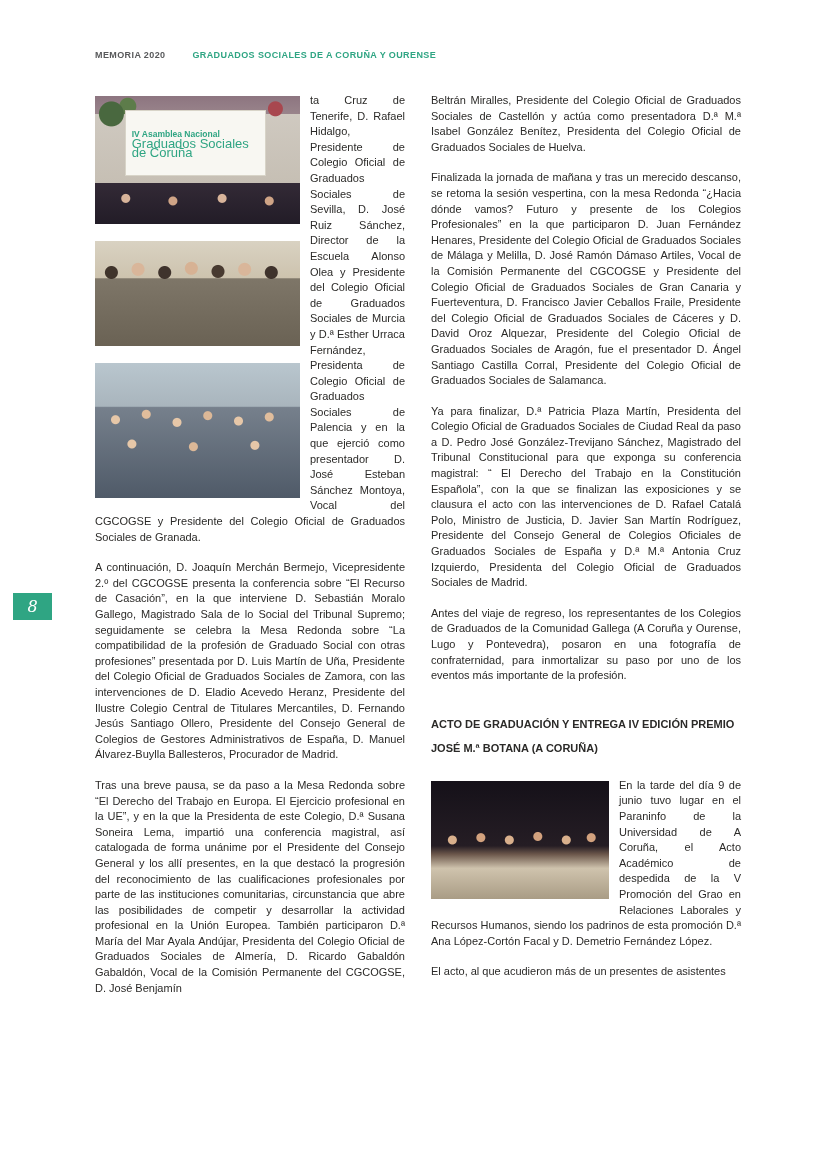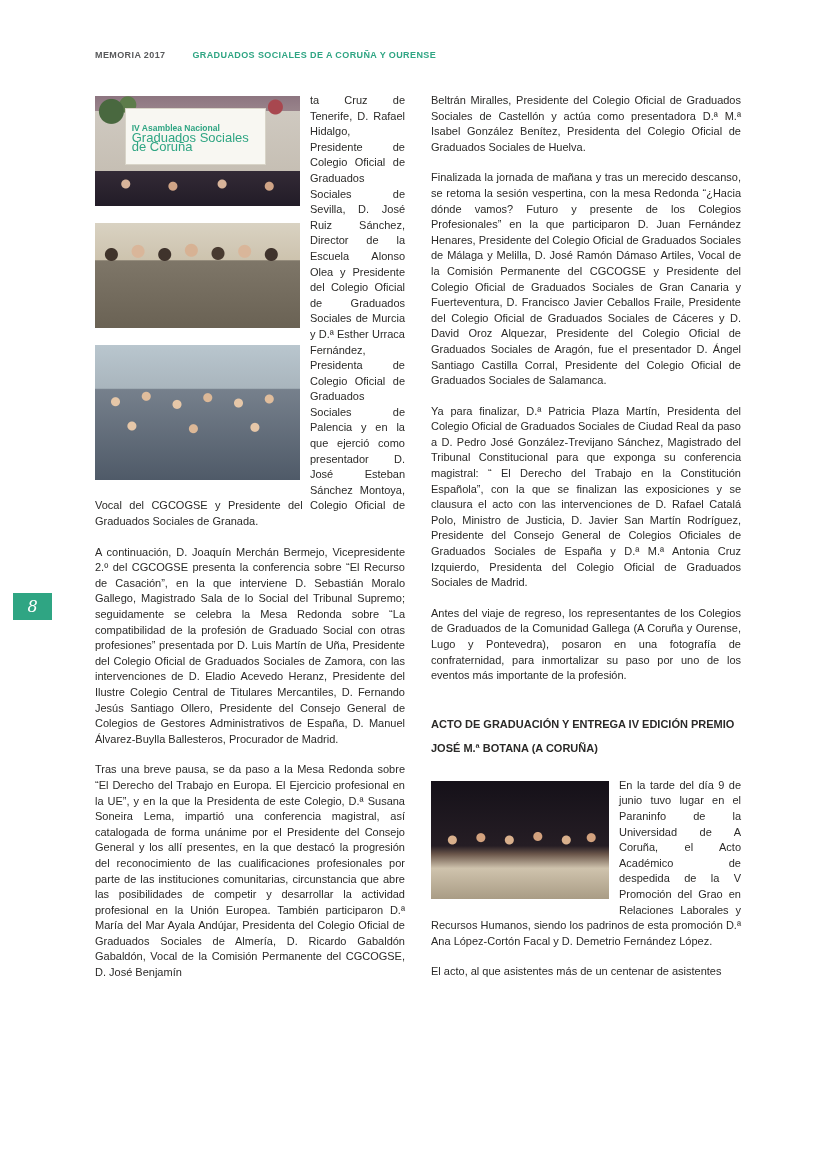--- a/index.html
+++ b/index.html
@@ -36,21 +36,21 @@
     font-size:11px;line-height:15.6px;
     text-align:justify;
     hyphens:auto;
   }
   .col p{margin:0 0 15px 0;}
   .clearfix::after{content:"";display:block;clear:both;}
   .para-with-photos{margin:0 0 15px 0;}
   
   .photo{float:left;clear:left;width:205px;margin:3px 10px 14px 0;}
   .photo1{
-    height:110px;position:relative;
+    height:128px;position:relative;
     background:
       radial-gradient(circle at 88% 10%, #a8474f 0 7px, rgba(0,0,0,0) 8px),
       radial-gradient(circle at 79% 18%, #b85b60 0 5px, rgba(0,0,0,0) 6px),
       radial-gradient(circle at 8% 14%, #49683f 0 12px, rgba(0,0,0,0) 13px),
       radial-gradient(circle at 16% 8%, #5d7c4a 0 8px, rgba(0,0,0,0) 9px),
       radial-gradient(circle at 15% 80%, #d8b49a 0 4px, rgba(0,0,0,0) 5px),
       radial-gradient(circle at 38% 82%, #cfa486 0 4px, rgba(0,0,0,0) 5px),
       radial-gradient(circle at 62% 80%, #d8b49a 0 4px, rgba(0,0,0,0) 5px),
       radial-gradient(circle at 85% 82%, #cfa486 0 4px, rgba(0,0,0,0) 5px),
       linear-gradient(180deg, #8d7580 0%, #99848b 14%, #cfc9c0 14%, #c6bfb4 68%, #332a36 68%, #221c27 100%);
@@ -105,21 +105,21 @@
     font-weight:bold;font-size:11px;line-height:24px;
     margin:28px 0 18px 0;text-align:left;color:#2b2a28;
   }
 </style>
 </head>
 <body>
 
 <div class="page">
 
   <div class="header">
-    <span class="title">MEMORIA 2017</span>
+    <span class="title">MEMORIA 2020</span>
     <span class="subtitle">GRADUADOS SOCIALES DE A CORUÑA Y OURENSE</span>
   </div>
 
   <div class="badge">
     <span>8</span>
   </div>
 
   <div class="content">
 
     <div class="col">
@@ -142,18 +142,18 @@
     <div class="col">
       <p>Beltrán Miralles, Presidente del Colegio Oficial de Graduados Sociales de Castellón y actúa como presentadora D.ª M.ª Isabel González Benítez, Presidenta del Colegio Oficial de Graduados Sociales de Huelva.</p>
       <p>Finalizada la jornada de mañana y tras un merecido descanso, se retoma la sesión vespertina, con la mesa Redonda “¿Hacia dónde vamos? Futuro y presente de los Colegios Profesionales” en la que participaron D. Juan Fernández Henares, Presidente del Colegio Oficial de Graduados Sociales de Málaga y Melilla, D. José Ramón Dámaso Artiles, Vocal de la Comisión Permanente del CGCOGSE y Presidente del Colegio Oficial de Graduados Sociales de Gran Canaria y Fuerteventura, D. Francisco Javier Ceballos Fraile, Presidente del Colegio Oficial de Graduados Sociales de Cáceres y D. David Oroz Alquezar, Presidente del Colegio Oficial de Graduados Sociales de Aragón, fue el presentador D. Ángel Santiago Castilla Corral, Presidente del Colegio Oficial de Graduados Sociales de Salamanca.</p>
       <p>Ya para finalizar, D.ª Patricia Plaza Martín, Presidenta del Colegio Oficial de Graduados Sociales de Ciudad Real da paso a D. Pedro José González-Trevijano Sánchez, Magistrado del Tribunal Constitucional para que exponga su conferencia magistral: “ El Derecho del Trabajo en la Constitución Española”, con la que se finalizan las exposiciones y se clausura el acto con las intervenciones de D. Rafael Catalá Polo, Ministro de Justicia, D. Javier San Martín Rodríguez, Presidente del Consejo General de Colegios Oficiales de Graduados Sociales de España y D.ª M.ª Antonia Cruz Izquierdo, Presidenta del Colegio Oficial de Graduados Sociales de Madrid.</p>
       <p>Antes del viaje de regreso, los representantes de los Colegios de Graduados de la Comunidad Gallega (A Coruña y Ourense, Lugo y Pontevedra), posaron en una fotografía de confraternidad, para inmortalizar su paso por uno de los eventos más importante de la profesión.</p>
       <h3 class="section-heading">ACTO DE GRADUACIÓN Y ENTREGA IV EDICIÓN PREMIO JOSÉ M.ª BOTANA (A CORUÑA)</h3>
       <div class="para-with-photos clearfix">
         <div class="photo4"></div>
         <span>En la tarde del día 9 de junio tuvo lugar en el Paraninfo de la Universidad de A Coruña, el Acto Académico de despedida de la V Promoción del Grao en Relaciones Laborales y Recursos Humanos, siendo los padrinos de esta promoción D.ª Ana López-Cortón Facal y D. Demetrio Fernández López.</span>
       </div>
-      <p>El acto, al que asistentes más de un centenar de asistentes</p>
+      <p>El acto, al que acudieron más de un presentes de asistentes</p>
     </div>
 
   </div>
 
 </div>
 
 </body></html>

